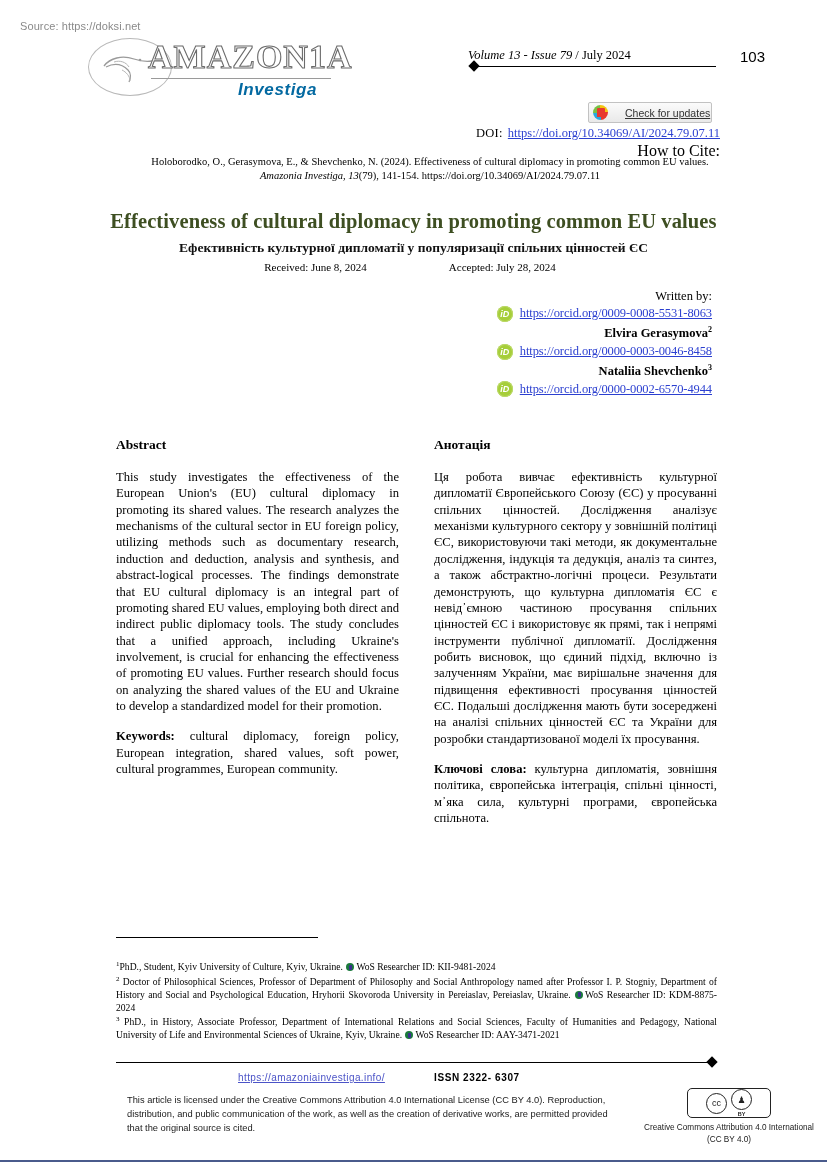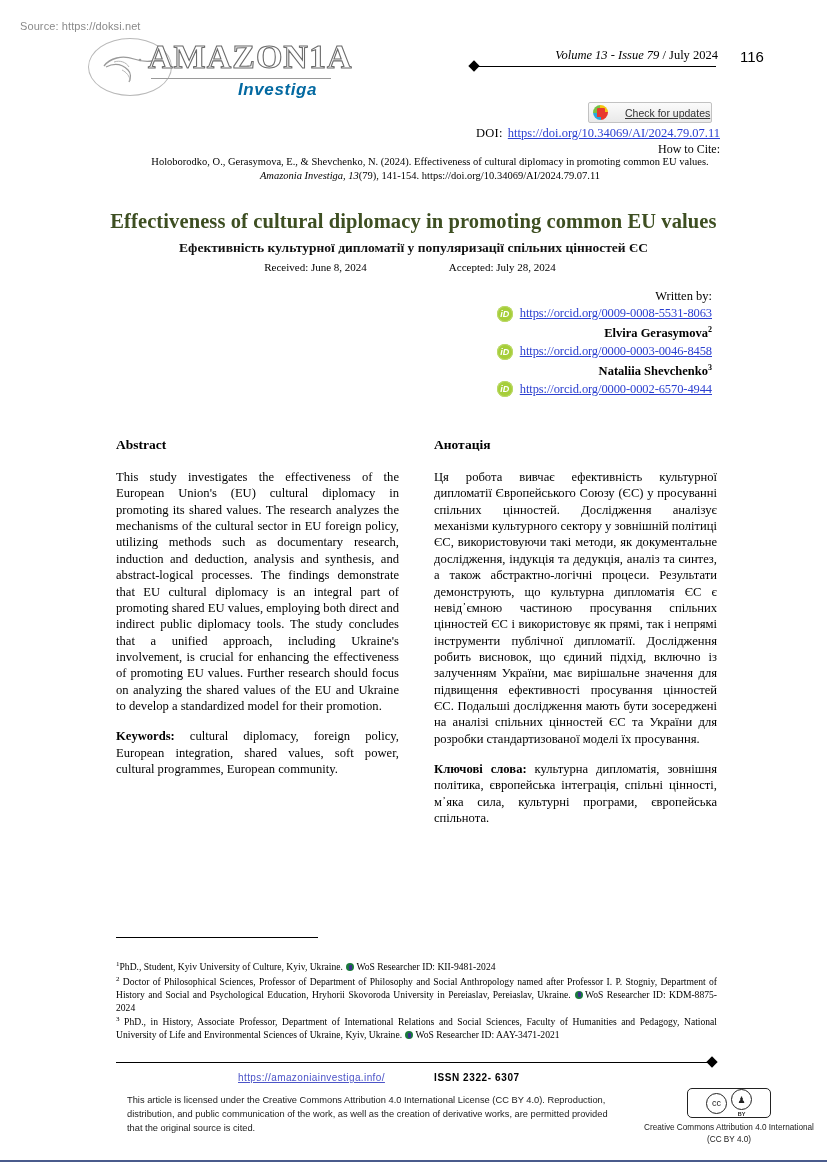--- a/index.html
+++ b/index.html
@@ -88,21 +88,21 @@
     font-weight: bold;
     font-style: italic;
     color: #0369a1;
     letter-spacing: 0.6px;
   }
   .vol-text {
     position: absolute;
     top: 48px;
     left: 468px;
     width: 250px;
-    text-align: right;
+    text-align: left;
     font-size: 12.5px;
     font-style: italic;
   }
   .vol-text .plain { font-style: normal; }
   .vol-rule {
     position: absolute;
     top: 66px;
     left: 474px;
     width: 242px;
     height: 1.3px;
@@ -178,21 +178,21 @@
     color: #2b3fd0;
     text-decoration: underline;
     margin-left: 5px;
   }
   .howto {
     position: absolute;
     top: 142px;
     left: 300px;
     width: 420px;
     text-align: right;
-    font-size: 12px;
+    font-size: 16px;
   }
   .citation {
     position: absolute;
     top: 155px;
     left: 140px;
     width: 580px;
     text-align: center;
     font-size: 10.5px;
     line-height: 1.32;
   }
@@ -485,21 +485,21 @@
     <div class="logo-underline"></div>
     <div class="logo-sub">Investiga</div>
   </div>
 
   <div class="vol-text">
     <span>Volume 13 - Issue 79</span>
     <span class="plain">/ July 2024</span>
   </div>
   <div class="vol-rule"></div>
   <div class="vol-diamond"></div>
-  <div class="page-number">116</div>
+  <div class="page-number">103</div>
 
   <div class="crossmark">
     <span class="crossmark-icon"></span>
     <span class="crossmark-label">Check for updates</span>
   </div>
 
   <div class="doi-line">
     <span class="doi-label">DOI:</span><a class="doi-link" href="#">https://doi.org/10.34069/AI/2024.79.07.11</a>
   </div>
   <div class="howto">How to Cite:</div>

